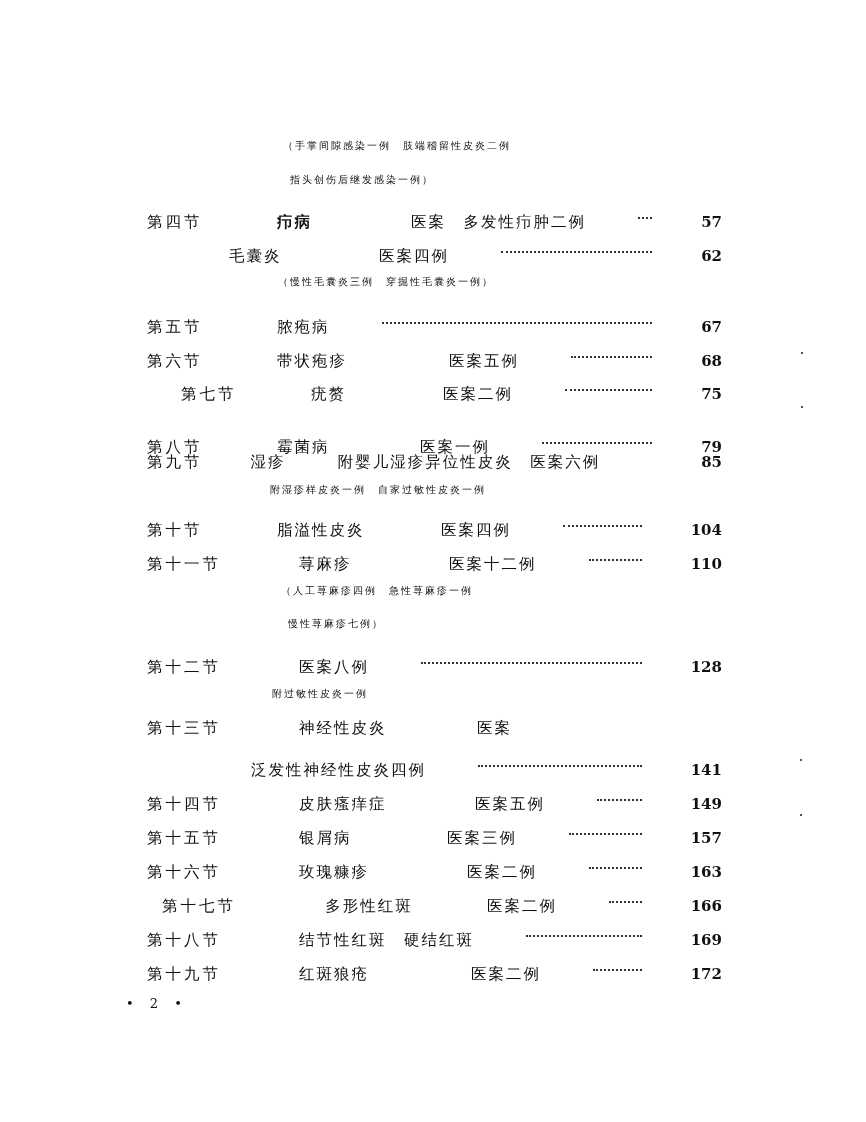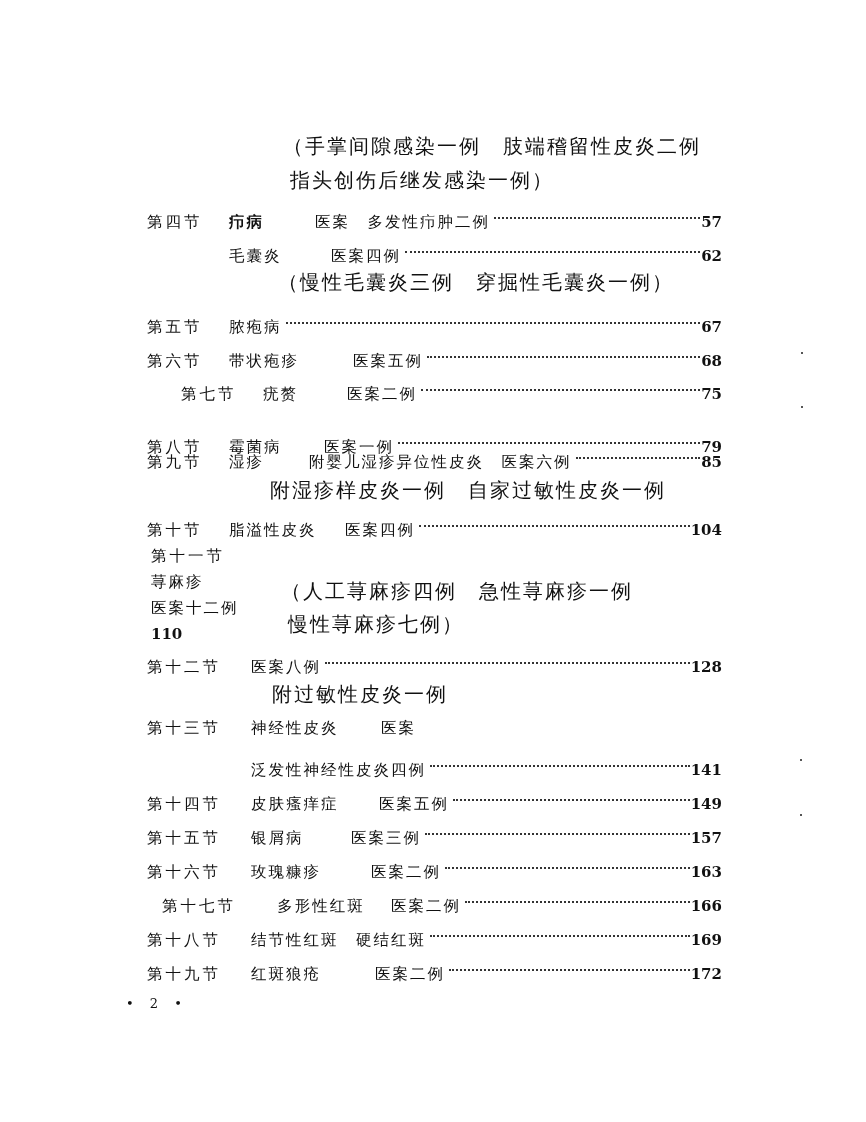--- a/index.html
+++ b/index.html
@@ -1,20 +1,20 @@
 <!DOCTYPE html>
 <html><head>
 <meta charset="utf-8">
 <style>
   html, body { margin:0; padding:0; background:#ffffff; }
   body { width:866px; height:1122px; position:relative; overflow:hidden;
          font-family:"DejaVu Serif", "Liberation Serif", serif; color:#111; }
-  .line { position:absolute; height:26px; line-height:26px; font-size:20px; white-space:nowrap; letter-spacing:2px;text-align:center; }
+  .line { position:absolute; height:26px; line-height:26px; font-size:10px; white-space:nowrap; letter-spacing:2px;text-align:center; }
   .row { position:absolute; left:147px; width:575px; height:26px; line-height:26px; font-size:15.5px;
-         display:flex; align-items:baseline; white-space:nowrap; }
+         display:flex; align-items:baseline; white-space:nowrap;gap:48px; }
   .sec { display:inline-block; letter-spacing:3px; }
   .title { letter-spacing:2px; }
   .leader { flex:1; overflow:hidden; margin:0 1px 0 4px; height:26px; position:relative; }
   .leader::after { content:""; position:absolute; left:0; right:0; top:16px; border-bottom:2px dotted #333; }
   .pg { font-family:"DejaVu Serif", "Liberation Serif", serif; font-weight:bold; letter-spacing:0; font-size:15px; }
   .folio { position:absolute; left:126px; top:996px; font-size:13px; letter-spacing:6px; }
   .speck { position:absolute; width:2px; height:2px; background:#555; }
 </style>
 </head>
 <body>
@@ -81,21 +81,21 @@
 <div class="line" style="left:270px; top:477px;">附湿疹样皮炎一例　自家过敏性皮炎一例</div>
 
 <div class="row" style="top:509px;">
   <span class="sec" style="width:82px;">第十节</span>
   <span class="title" style="width:116px;">脂溢性皮炎</span>
   <span class="title">医案四例</span>
   <span class="leader"></span>
   <span class="pg">104</span>
 </div>
 
-<div class="row" style="top:543px;flex-direction:column;">
+<div class="row" style="top:543px;">
   <span class="sec" style="width:104px;">第十一节</span>
   <span class="title" style="width:102px;">荨麻疹</span>
   <span class="title">医案十二例</span>
   <span class="leader"></span>
   <span class="pg">110</span>
 </div>
 
 <div class="line" style="left:281px; top:578px;">（人工荨麻疹四例　急性荨麻疹一例</div>
 <div class="line" style="left:288px; top:611px;">慢性荨麻疹七例）</div>
 

